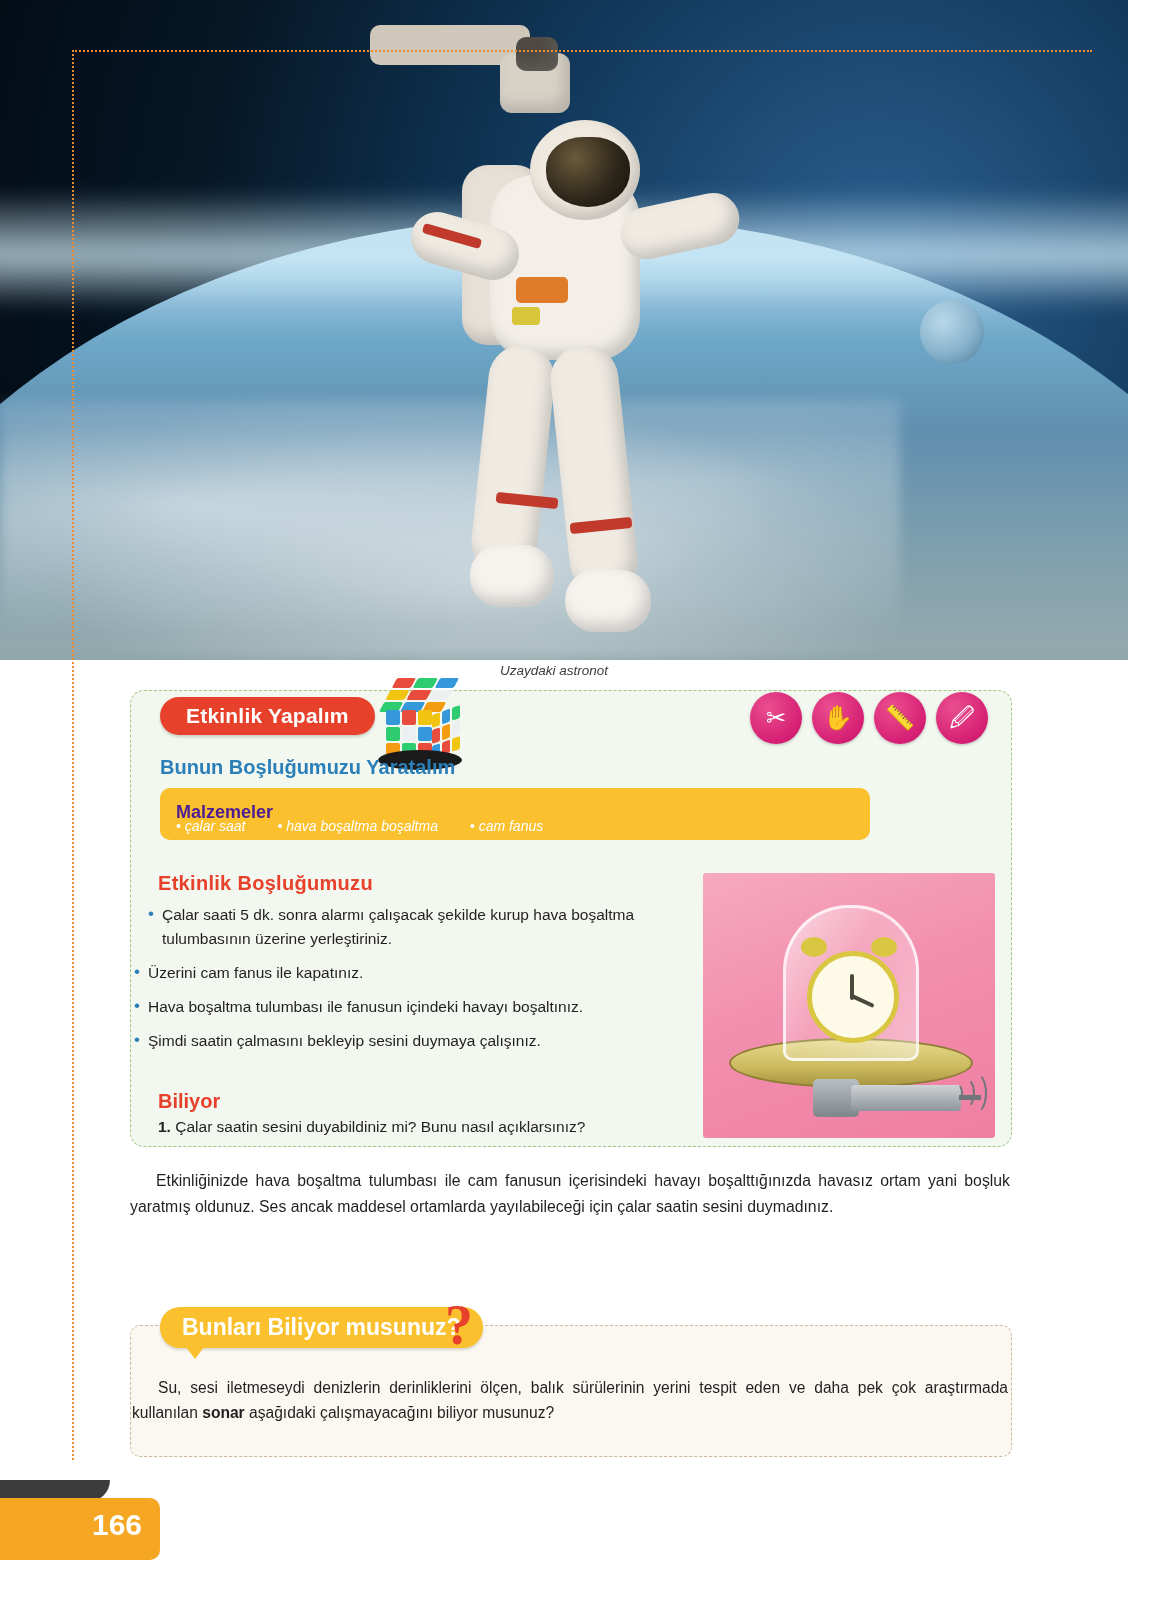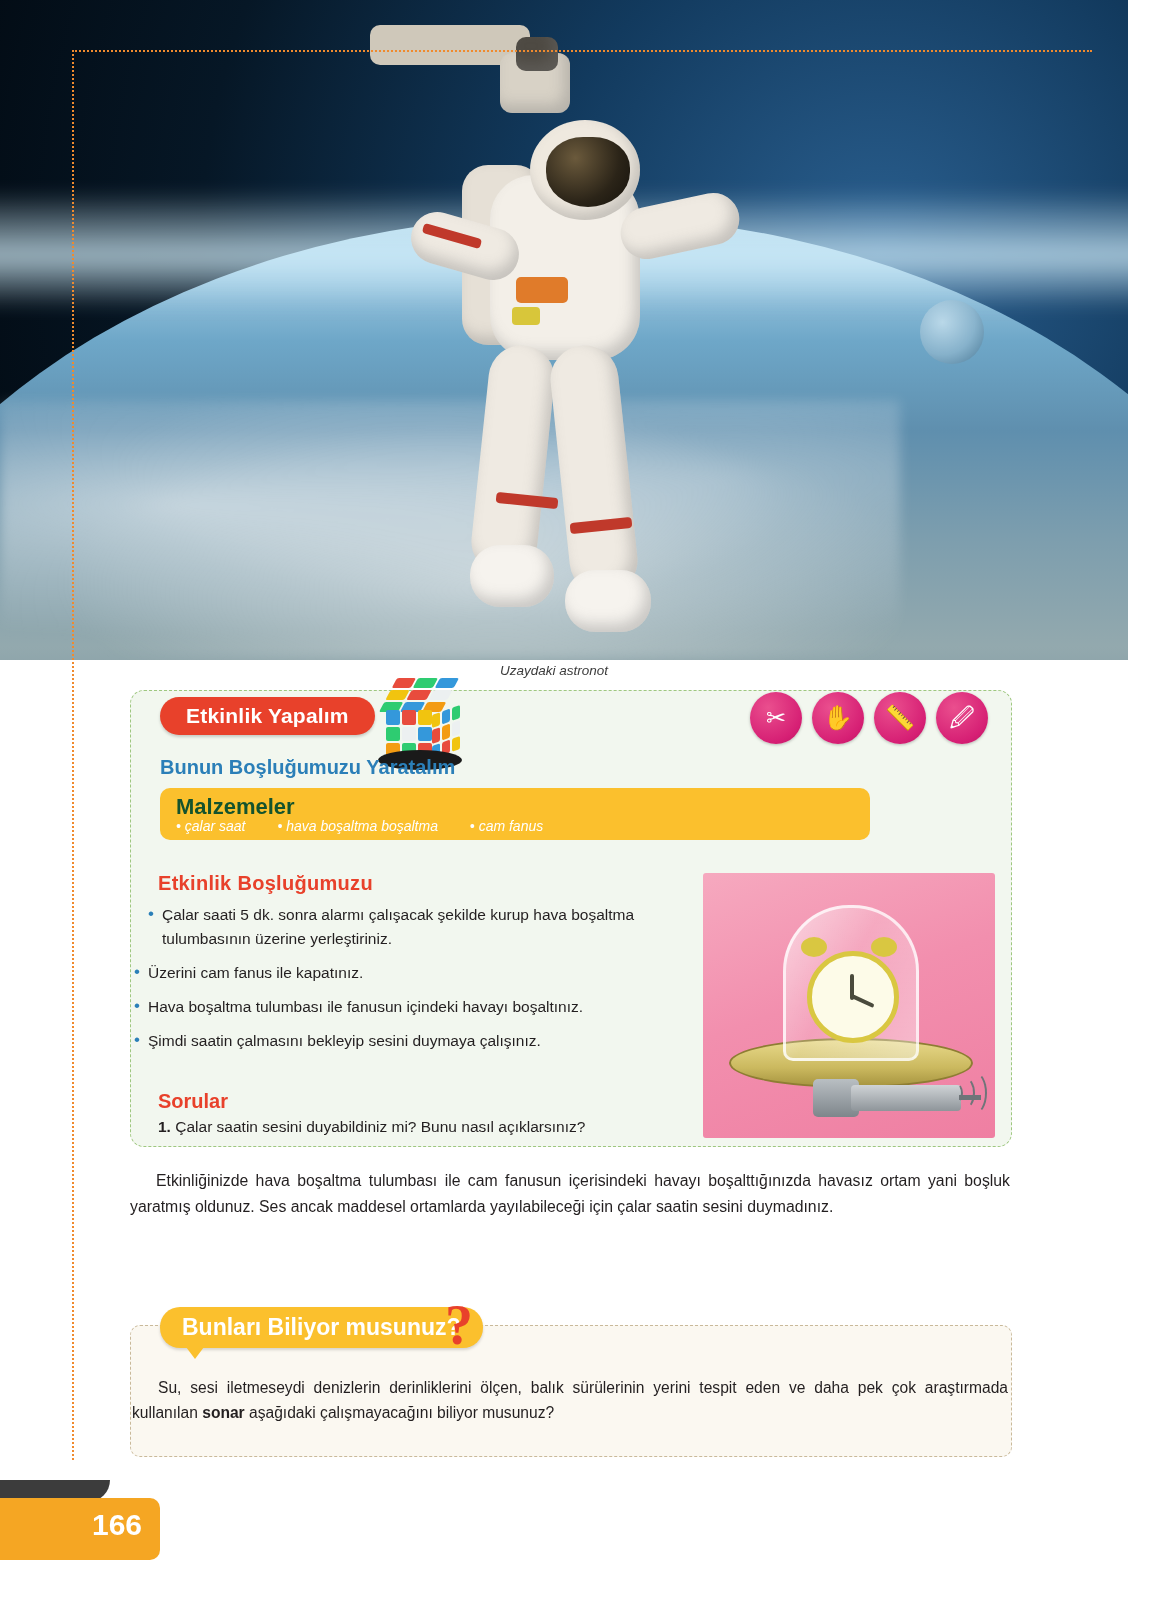--- a/index.html
+++ b/index.html
@@ -112,21 +112,21 @@
   .cube i{display:block;border-radius:2px;}
   .cube .stand{position:absolute;left:8px;top:72px;width:84px;height:20px;border-radius:50%;background:#1a1a1a;}
 
   .act-subtitle{
     position:absolute;left:160px;top:756px;font-size:20px;font-weight:bold;color:#2b7fb8;
   }
   .malzemeler{
     position:absolute;left:160px;top:788px;width:710px;height:52px;
     background:#fbc02d;border-radius:10px;
   }
-  .malz-title{position:absolute;left:16px;top:6px;color:#14532d;font-size:22px;font-weight:bold;}
+  .malz-title{position:absolute;left:16px;top:14px;color:#4c1d95;font-size:18px;font-weight:bold;}
   .malz-list{position:absolute;left:16px;top:30px;font-size:14px;font-style:italic;color:#ffffff;}
   .malz-list span{margin-right:14px;}
 
   .basamaklar-title{
     position:absolute;left:158px;top:872px;font-size:20px;font-weight:bold;color:#e8412b;letter-spacing:.3px;
   }
   .steps{
     position:absolute;left:134px;top:903px;width:560px;font-size:15.5px;line-height:1.55;color:#231f20;
   }
   .steps .s{margin-bottom:10px;display:flex;gap:8px;}
@@ -354,21 +354,21 @@
   <div class="s">
     <span class="dot">•</span>
     <span>Hava boşaltma tulumbası ile fanusun içindeki havayı boşaltınız.</span>
   </div>
   <div class="s">
     <span class="dot">•</span>
     <span>Şimdi saatin çalmasını bekleyip sesini duymaya çalışınız.</span>
   </div>
 </div>
 
-<div class="sorular-title">Sorular</div>
+<div class="sorular-title">Biliyor</div>
 <div class="soru-1">
   <b>1.</b>
   <span>Çalar saatin sesini duyabildiniz mi? Bunu nasıl açıklarsınız?</span>
 </div>
 
 <div class="act-photo">
   <div class="table"></div>
   <div class="bell"></div>
   <div class="bellcap bc1"></div>
   <div class="bellcap bc2"></div>

